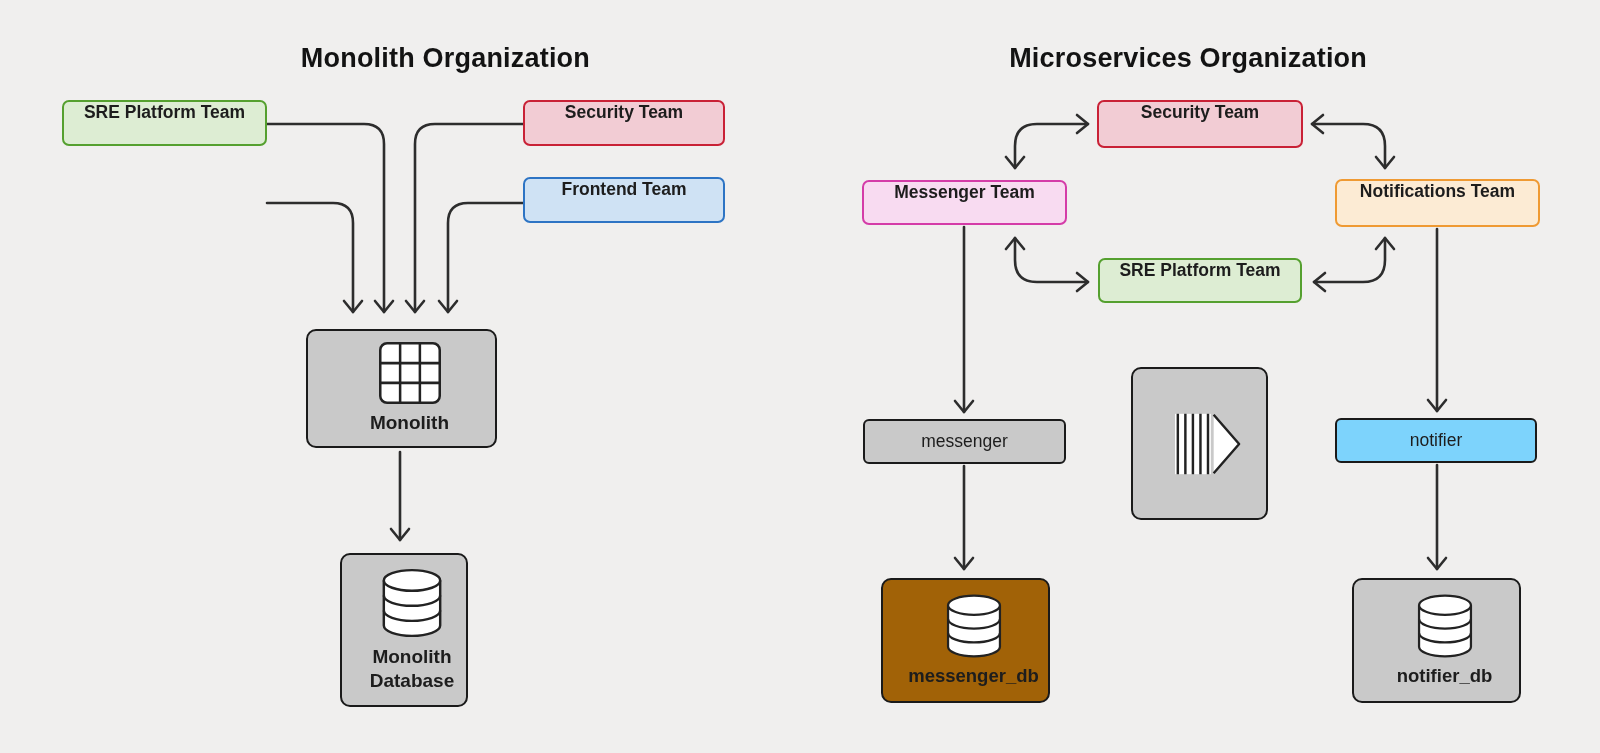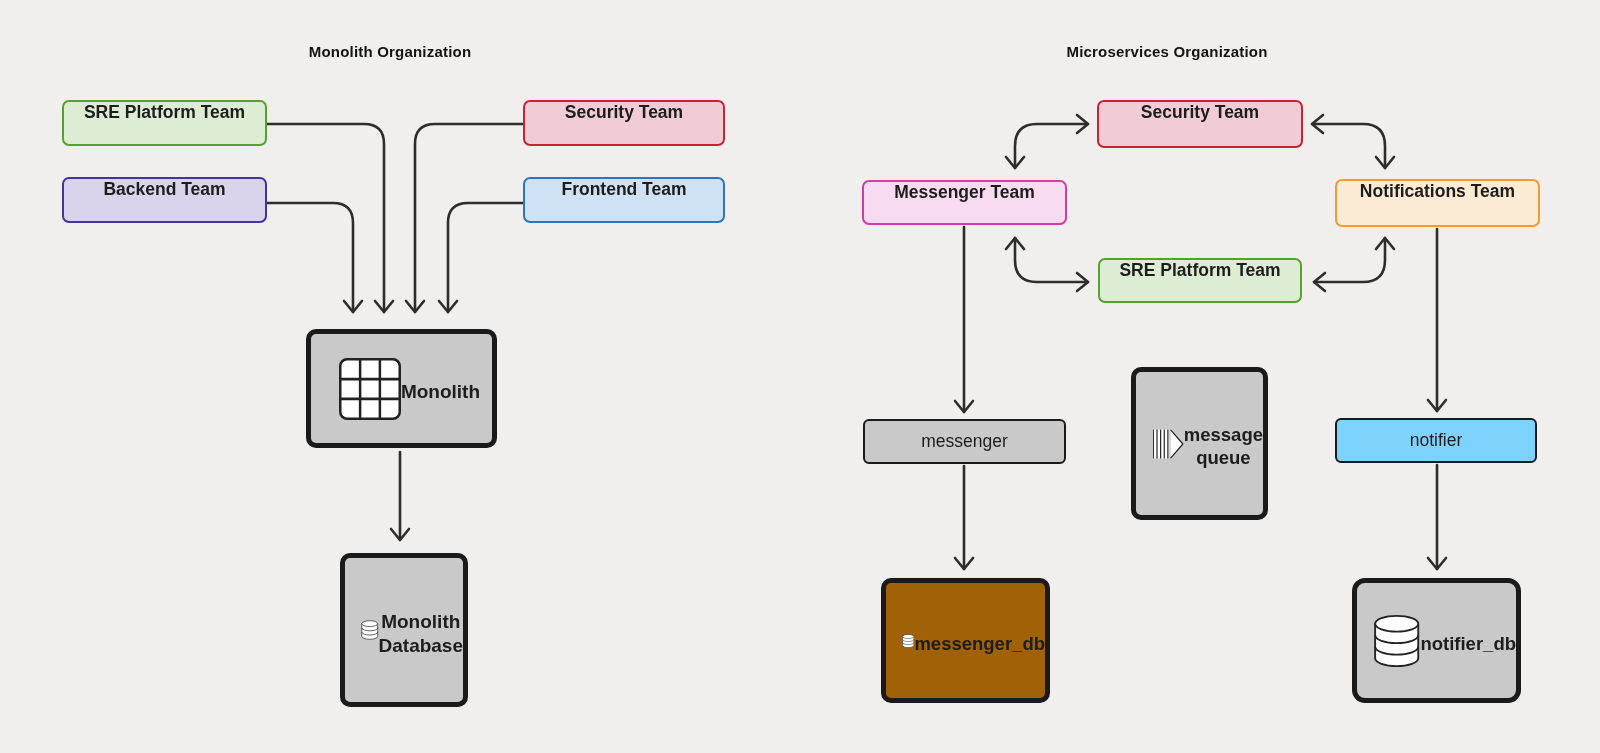--- a/index.html
+++ b/index.html
@@ -5,45 +5,45 @@
   html, body { margin: 0; padding: 0; }
   body {
     width: 1600px; height: 753px;
     position: relative;
     overflow: hidden;
     font-family: "Liberation Sans", sans-serif;
     background: #f0efee;
   }
   .title {
     position: absolute;
-    font-size: 15px;
+    font-size: 27px;
     font-weight: bold;
-    text-align: center;
+    text-align: right;
     color: #131313;
     letter-spacing: 0.2px;
   }
   .team-box {
     position: absolute; box-sizing: border-box;
     display: flex; align-items: flex-start; justify-content: center;
     border: 2.5px solid #000;
     border-radius: 7px;
     font-size: 17.5px; font-weight: bold; color: #1d1d1d;
     text-align: center;
   }
   .service-box {
     position: absolute; box-sizing: border-box;
     display: flex; align-items: center; justify-content: center;
     border: 2.5px solid #1a1a1a;
     border-radius: 6px;
     font-size: 17.5px; font-weight: normal; color: #1d1d1d;
   }
   .gray-node {
     position: absolute; box-sizing: border-box;
-    display: flex; flex-direction: row; align-items: center; justify-content: center;
-    border: 5px solid #701a75;
+    display: flex; flex-direction: column; align-items: center; justify-content: center;
+    border: 2px solid #701a75;
     border-radius: 10px;
     font-weight: bold; color: #1d1d1d;
     text-align: center;
     padding-left: 16px;
   }
   .node-label { font-size: 19px; line-height: 1.22; margin-top: 7px; }
   .node-label.small { font-size: 18.5px; }
   #connector-layer { position: absolute; left: 0; top: 0; z-index: 0; }
   .conn {
     stroke: #2d2d2d; stroke-width: 2.6; fill: none;
@@ -118,23 +118,20 @@
 </svg>
 
 <div class="boxes">
 
   <div class="title" style="left:190px; top:43px; width:400px;">Monolith Organization</div>
   <div class="title" style="left:967px; top:43px; width:400px;">Microservices Organization</div>
 
   <div class="team-box" style="left: 62px; top: 100px; width: 205px; height: 46px; background-color: rgb(221, 237, 211); border-color: rgb(85, 160, 47);">
     <span>SRE Platform Team</span>
   </div>
-  <div class="team-box" style="left: 62px; top: 177px; width: 205px; height: 46px; background-color: rgb(217, 212, 236); border-color: rgb(69, 52, 159);">
-    <span>Backend Team</span>
-  </div>
   <div class="team-box" style="left: 523px; top: 100px; width: 202px; height: 46px; background-color: rgb(242, 204, 212); border-color: rgb(201, 33, 54);">
     <span>Security Team</span>
   </div>
   <div class="team-box" style="left: 523px; top: 177px; width: 202px; height: 46px; background-color: rgb(207, 226, 244); border-color: rgb(45, 116, 196);">
     <span>Frontend Team</span>
   </div>
 
   <div class="gray-node" style="left: 306px; top: 329px; width: 191px; height: 119px; background-color: rgb(201, 201, 201); border-color: rgb(26, 26, 26);">
     <svg width="62" height="62" viewBox="0 0 64 64">
       <rect x="1.3" y="1.3" width="61.4" height="61.4" rx="7" fill="#ffffff" class="icon-stroke"></rect>
@@ -172,32 +169,31 @@
     <span>notifier</span>
   </div>
 
   <div class="gray-node" style="left: 1131px; top: 367px; width: 137px; height: 153px; background-color: rgb(201, 201, 201); border-color: rgb(26, 26, 26);">
     <svg width="66" height="64" viewBox="0 0 70 66">
       <rect x="0" y="1" width="38" height="64" fill="#ffffff"></rect>
       <path d="M3 1 V65 M11 1 V65 M19 1 V65 M27 1 V65 M35 1 V65" fill="none" class="icon-stroke"></path>
       <path d="M41 2 L68 33 L41 64 Z" fill="#ffffff"></path>
       <path d="M41 2 L68 33 L41 64" fill="none" class="icon-stroke" stroke-linejoin="round"></path>
     </svg>
-    <div class="node-label small" style="width:120px;">message queue</div>
   </div>
 
   <div class="gray-node" style="left: 881px; top: 578px; width: 169px; height: 125px; background-color: #a16207; border-color: rgb(26, 26, 26);">
     <svg width="58" height="64" viewBox="0 0 66 74">
       <path d="M3 13 V61 A30 11 0 0 0 63 61 V13" fill="#ffffff" class="icon-stroke"></path>
       <path d="M3 29 A30 11 0 0 0 63 29 M3 45 A30 11 0 0 0 63 45" fill="none" class="icon-stroke"></path>
       <ellipse cx="33" cy="13" rx="30" ry="11" fill="#ffffff" class="icon-stroke"></ellipse>
     </svg>
     <div class="node-label small">messenger_db</div>
   </div>
-  <div class="gray-node" style="left: 1352px; top: 578px; width: 169px; height: 125px; background-color: rgb(201, 201, 201); border-color: rgb(26, 26, 26); border-radius: 13px;">
+  <div class="gray-node" style="left: 1352px; top: 578px; width: 169px; height: 125px; background-color: rgb(201, 201, 201); border-color: rgb(26, 26, 26);">
     <svg width="58" height="64" viewBox="0 0 66 74">
       <path d="M3 13 V61 A30 11 0 0 0 63 61 V13" fill="#ffffff" class="icon-stroke"></path>
       <path d="M3 29 A30 11 0 0 0 63 29 M3 45 A30 11 0 0 0 63 45" fill="none" class="icon-stroke"></path>
       <ellipse cx="33" cy="13" rx="30" ry="11" fill="#ffffff" class="icon-stroke"></ellipse>
     </svg>
     <div class="node-label small">notifier_db</div>
   </div>
 
 </div>
 

